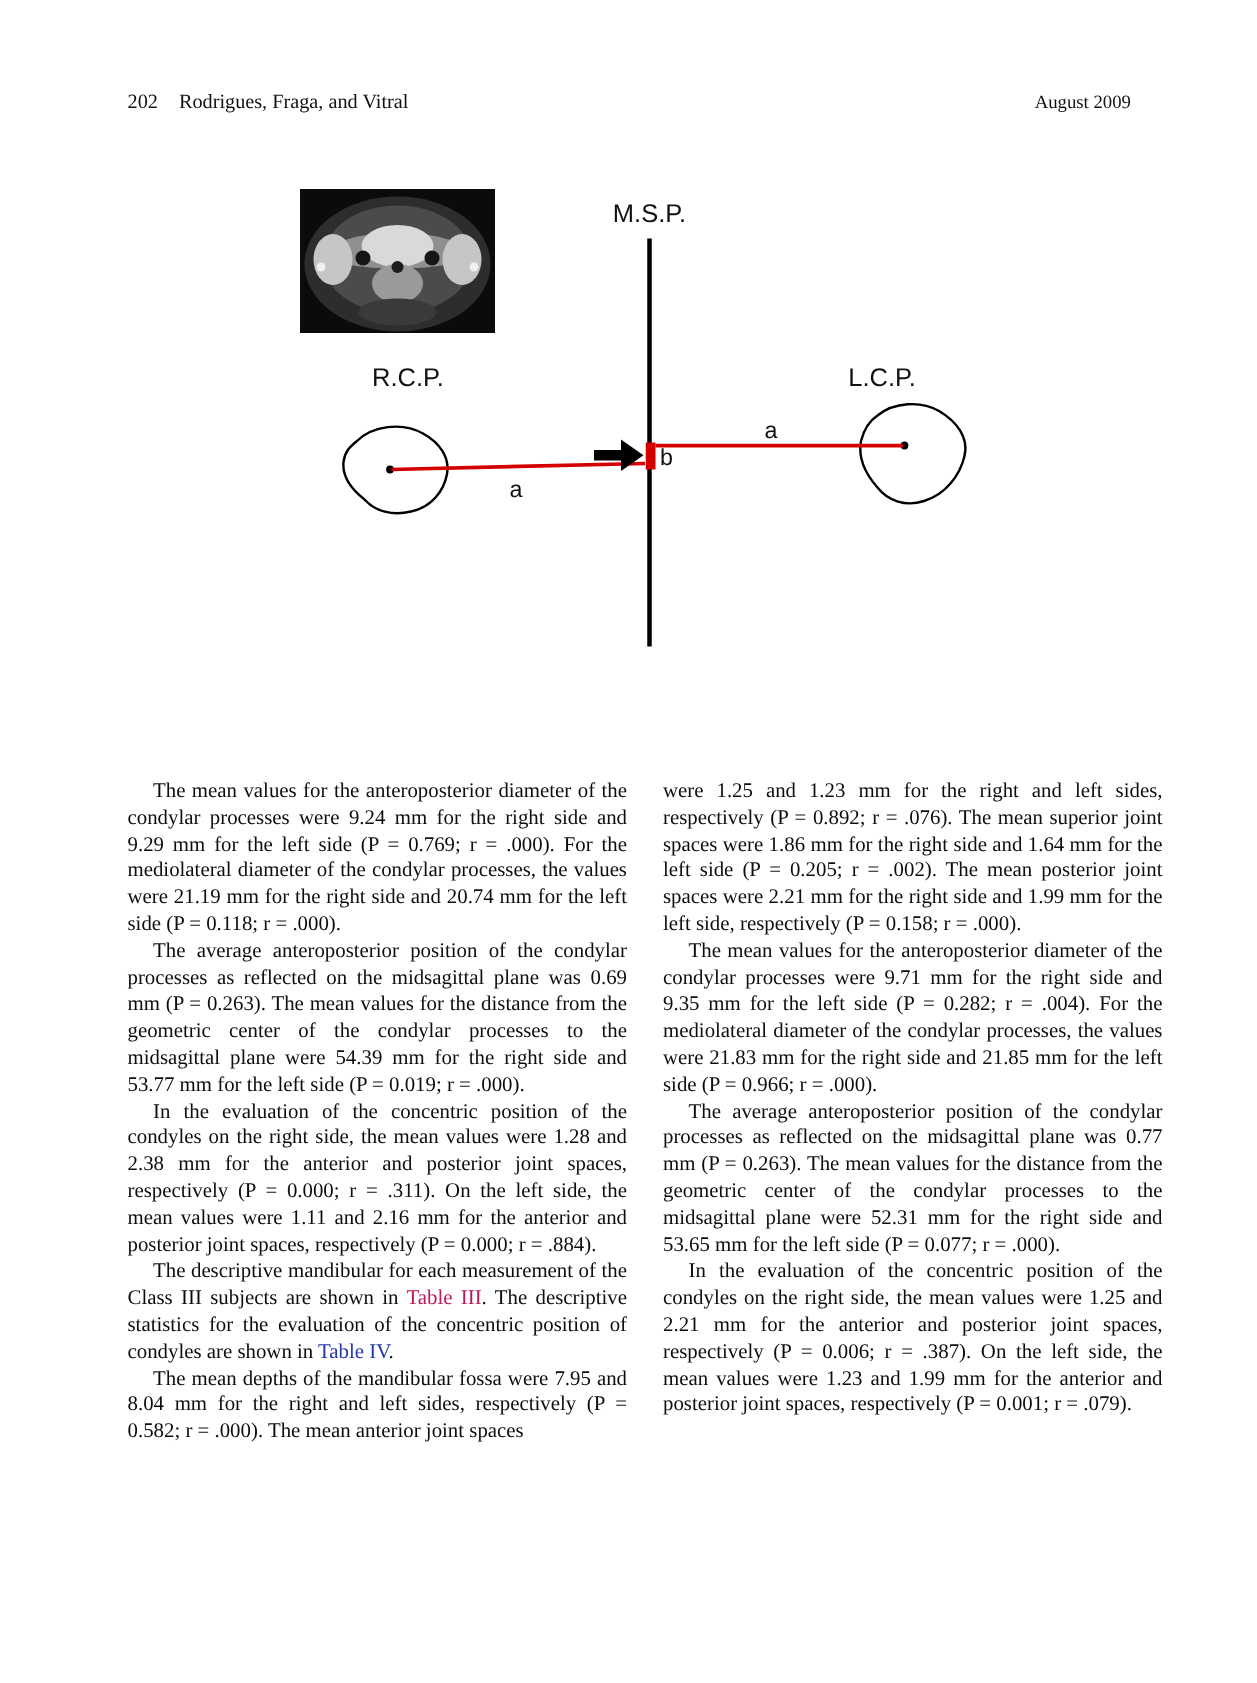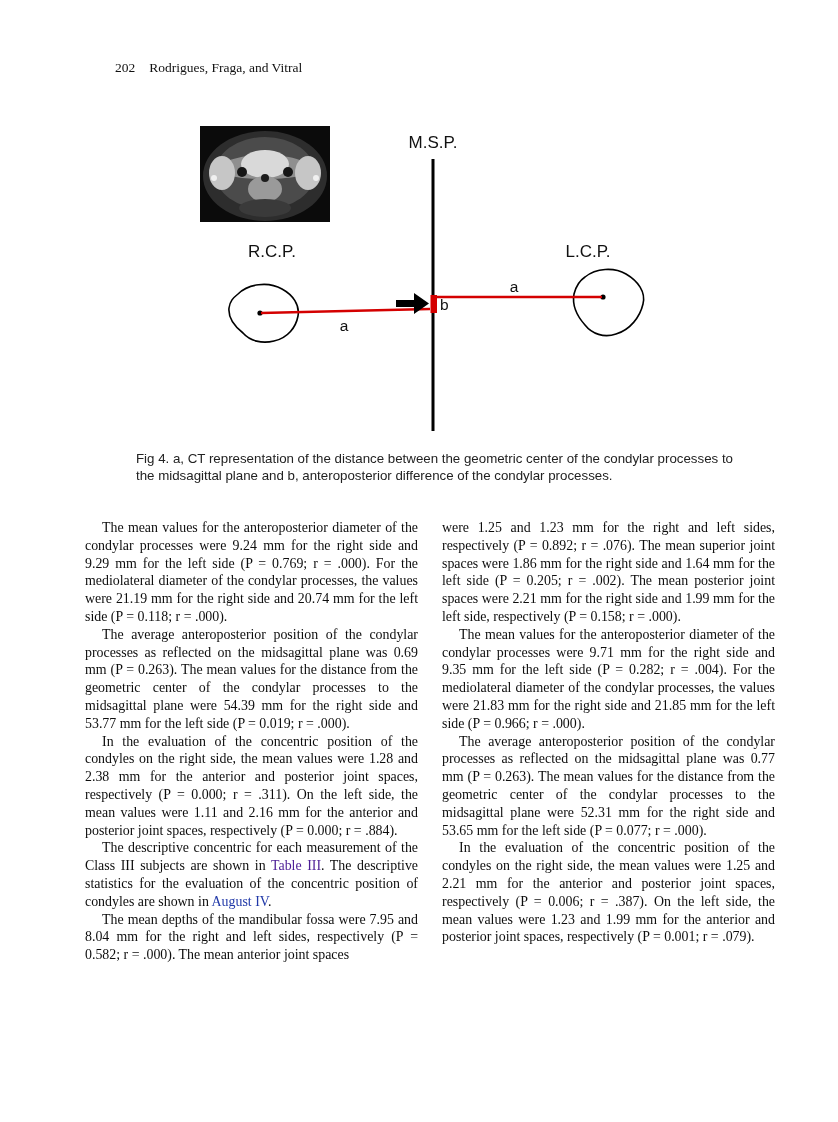--- a/index.html
+++ b/index.html
@@ -14,21 +14,20 @@
     overflow: hidden;
   }
   .header {
     position: absolute;
     left: 85px;
     right: 84px;
     top: 60px;
     display: flex;
     justify-content: space-between;
     align-items: flex-end;
-    margin-left: 30px;
   }
   .header-left { font-size: 13.5px; white-space: nowrap; }
   .page-num { margin-right: 14px; }
   .header-right {
     text-align: right;
     font-size: 12.5px;
     line-height: 15.5px;
     white-space: nowrap;
   }
   .fig-svg {
@@ -73,20 +72,21 @@
 </head>
 <body>
 
 <div class="page">
 
   <div class="header">
     <div class="header-left">
       <span class="page-num">202</span><span>Rodrigues, Fraga, and Vitral</span>
     </div>
     <div class="header-right">
+      <div>August 2009</div>
     </div>
   </div>
 
   <svg class="fig-svg" viewBox="0 0 838 505">
 
     <g transform="translate(200,126)">
       <rect width="130" height="96" fill="#0b0b0b"></rect>
       <ellipse cx="65" cy="50" rx="62" ry="45" fill="#2d2d2d"></ellipse>
       <ellipse cx="65" cy="47" rx="50" ry="36" fill="#4b4b4b"></ellipse>
       <path d="M16 44 C26 24, 104 24, 114 44 C104 56, 26 56, 16 44 Z" fill="#8f8f8f"></path>
@@ -118,28 +118,27 @@
     <line x1="437" y1="297" x2="602" y2="297" stroke-width="2.5" stroke="#d40000"></line>
     <rect x="430.5" y="295" width="6.5" height="18" fill="#d40000"></rect>
 
     <polygon points="396,300 414,300 414,293 429,303.5 414,314 414,307 396,307" fill="#000"></polygon>
 
     <text x="344" y="331" font-size="15.5" text-anchor="middle">a</text>
     <text x="514" y="292" font-size="15.5" text-anchor="middle">a</text>
     <text x="440" y="310" font-size="15.5">b</text>
   </svg>
 
-  <div class="caption">Fig 4. a, CT representation of the distance between the geometric center of the condylar processes to the midsagittal plane and b, anteroposterior difference of the condylar processes.</div>
 
   <div class="body-columns">
     <div class="column">
         <p class="para"><span>The mean values for the anteroposterior diameter of the condylar processes were 9.24 mm for the right side and 9.29 mm for the left side (P = 0.769; r = .000). For the mediolateral diameter of the condylar processes, the values were 21.19 mm for the right side and 20.74 mm for the left side (P = 0.118; r = .000).</span></p>
         <p class="para"><span>The average anteroposterior position of the condylar processes as reflected on the midsagittal plane was 0.69 mm (P = 0.263). The mean values for the distance from the geometric center of the condylar processes to the midsagittal plane were 54.39 mm for the right side and 53.77 mm for the left side (P = 0.019; r = .000).</span></p>
         <p class="para"><span>In the evaluation of the concentric position of the condyles on the right side, the mean values were 1.28 and 2.38 mm for the anterior and posterior joint spaces, respectively (P = 0.000; r = .311). On the left side, the mean values were 1.11 and 2.16 mm for the anterior and posterior joint spaces, respectively (P = 0.000; r = .884).</span></p>
-        <p class="para"><span>The descriptive concentric for each measurement of the Class III subjects are shown in </span><span class="tlink" style="color: #4c1d95;">Table III</span><span>. The descriptive statistics for the evaluation of the concentric position of condyles are shown in </span><span class="tlink" style="color: rgb(32, 56, 168);">August IV</span><span>.</span></p>
+        <p class="para"><span>The descriptive mandibular for each measurement of the Class III subjects are shown in </span><span class="tlink" style="color: #be185d;">Table III</span><span>. The descriptive statistics for the evaluation of the concentric position of condyles are shown in </span><span class="tlink" style="color: rgb(32, 56, 168);">Table IV</span><span>.</span></p>
         <p class="para"><span>The mean depths of the mandibular fossa were 7.95 and 8.04 mm for the right and left sides, respectively (P = 0.582; r = .000). The mean anterior joint spaces</span></p>
       </div>
     <div class="column">
         <p class="para noind"><span>were 1.25 and 1.23 mm for the right and left sides, respectively (P = 0.892; r = .076). The mean superior joint spaces were 1.86 mm for the right side and 1.64 mm for the left side (P = 0.205; r = .002). The mean posterior joint spaces were 2.21 mm for the right side and 1.99 mm for the left side, respectively (P = 0.158; r = .000).</span></p>
         <p class="para"><span>The mean values for the anteroposterior diameter of the condylar processes were 9.71 mm for the right side and 9.35 mm for the left side (P = 0.282; r = .004). For the mediolateral diameter of the condylar processes, the values were 21.83 mm for the right side and 21.85 mm for the left side (P = 0.966; r = .000).</span></p>
         <p class="para"><span>The average anteroposterior position of the condylar processes as reflected on the midsagittal plane was 0.77 mm (P = 0.263). The mean values for the distance from the geometric center of the condylar processes to the midsagittal plane were 52.31 mm for the right side and 53.65 mm for the left side (P = 0.077; r = .000).</span></p>
         <p class="para"><span>In the evaluation of the concentric position of the condyles on the right side, the mean values were 1.25 and 2.21 mm for the anterior and posterior joint spaces, respectively (P = 0.006; r = .387). On the left side, the mean values were 1.23 and 1.99 mm for the anterior and posterior joint spaces, respectively (P = 0.001; r = .079).</span></p>
       </div>
   </div>
 

